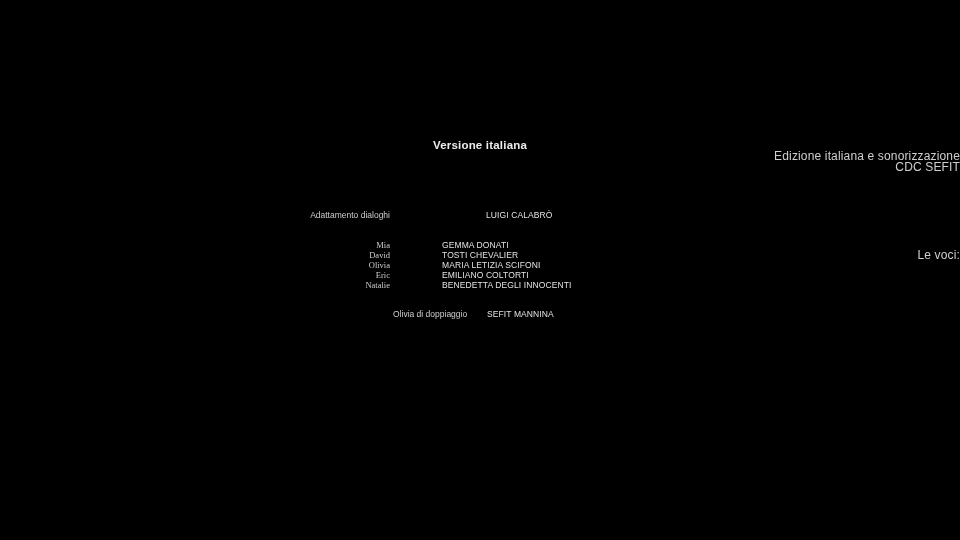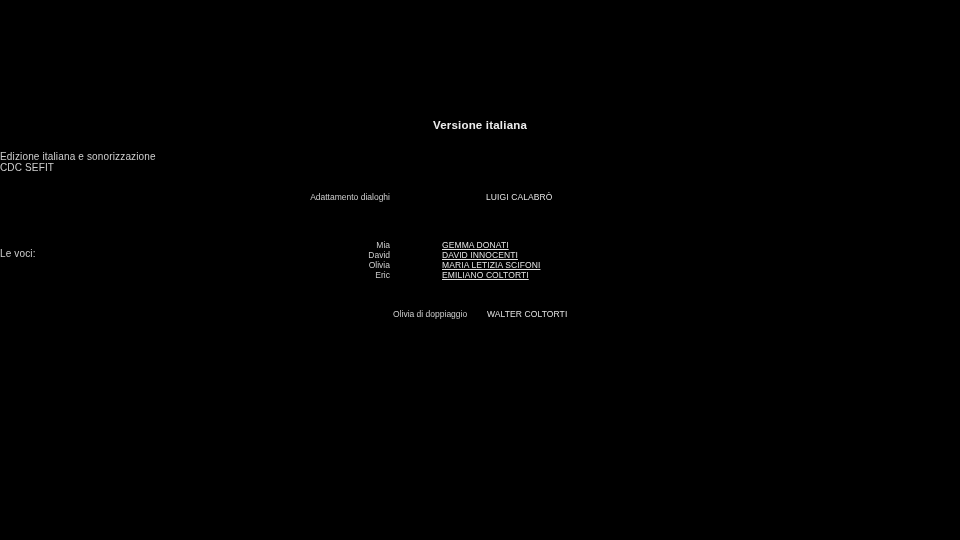--- a/index.html
+++ b/index.html
@@ -19,31 +19,31 @@
     position: absolute;
     left: 0;
     top: 0;
     width: 960px;
     height: 540px;
   }
   .title {
     position: absolute;
     width: 100%;
     text-align: center;
-    top: 119px;
+    top: 139px;
     font-size: 11.5px;
     font-weight: bold;
     color: #ececec;
     letter-spacing: 0.2px;
   }
   .block-center {
     position: absolute;
     width: 100%;
-    text-align: left;
-    font-size: 10px;
+    text-align: right;
+    font-size: 12px;
     color: #cfcfcf;
     letter-spacing: 0.15px;
   }
   .edizione {
     top: 151px;
     line-height: 11px;
   }
   .levoci {
     top: 226px;
     margin-top: 22px;
@@ -66,28 +66,28 @@
     text-align: right;
     color: #cdcdcd;
   }
   .group .name {
     display: inline-block;
     text-align: left;
     color: #e2e2e2;
     letter-spacing: 0.1px;
   }
   
-  #group-direzione { top: 192px; text-decoration: underline; }
+  #group-direzione { top: 210px; text-decoration: underline; }
   #group-direzione .role { width: 390px; padding-right: 0; }
   #group-direzione .name { width: 380px; padding-left: 96px; }
 
   
   #group-voci { top: 240px; }
-  #group-voci .role { width: 390px; }
-  #group-voci .name { width: 380px; padding-left: 52px; text-decoration: underline; }
+  #group-voci .role { width: 390px; font-family: Liberation Serif, serif; }
+  #group-voci .name { width: 380px; padding-left: 52px; }
   #group-voci .row { height: 10px; line-height: 10px; }
 
   
   #group-tecnici { top: 309px; }
   #group-tecnici .role { width: 390px; text-align: left; padding-left: 393px; box-sizing: border-box; }
   #group-tecnici .name { width: 380px; padding-left: 94px; }
   #group-tecnici .row { height: 10.5px; line-height: 10.5px; }
 </style>
 </head>
 <body>
@@ -107,29 +107,32 @@
     </div>
   </div>
 
   <div class="block-center levoci">Le voci:</div>
 
   <div class="group" id="group-voci">
     <div class="row">
       <span class="role">Mia</span><span class="name">GEMMA DONATI</span>
     </div>
     <div class="row">
-      <span class="role">David</span><span class="name">DAVID INNOCENTI</span>
+      <span class="role">David</span><span class="name">TOSTI CHEVALIER</span>
     </div>
     <div class="row">
       <span class="role">Olivia</span><span class="name">MARIA LETIZIA SCIFONI</span>
     </div>
     <div class="row">
       <span class="role">Eric</span><span class="name">EMILIANO COLTORTI</span>
     </div>
+    <div class="row">
+      <span class="role">Natalie</span><span class="name">BENEDETTA DEGLI INNOCENTI</span>
+    </div>
   </div>
 
   <div class="group" id="group-tecnici">
     <div class="row">
-      <span class="role">Olivia di doppiaggio</span><span class="name">WALTER COLTORTI</span>
+      <span class="role">Olivia di doppiaggio</span><span class="name">SEFIT MANNINA</span>
     </div>
   </div>
 
 </div>
 
 </body></html>

